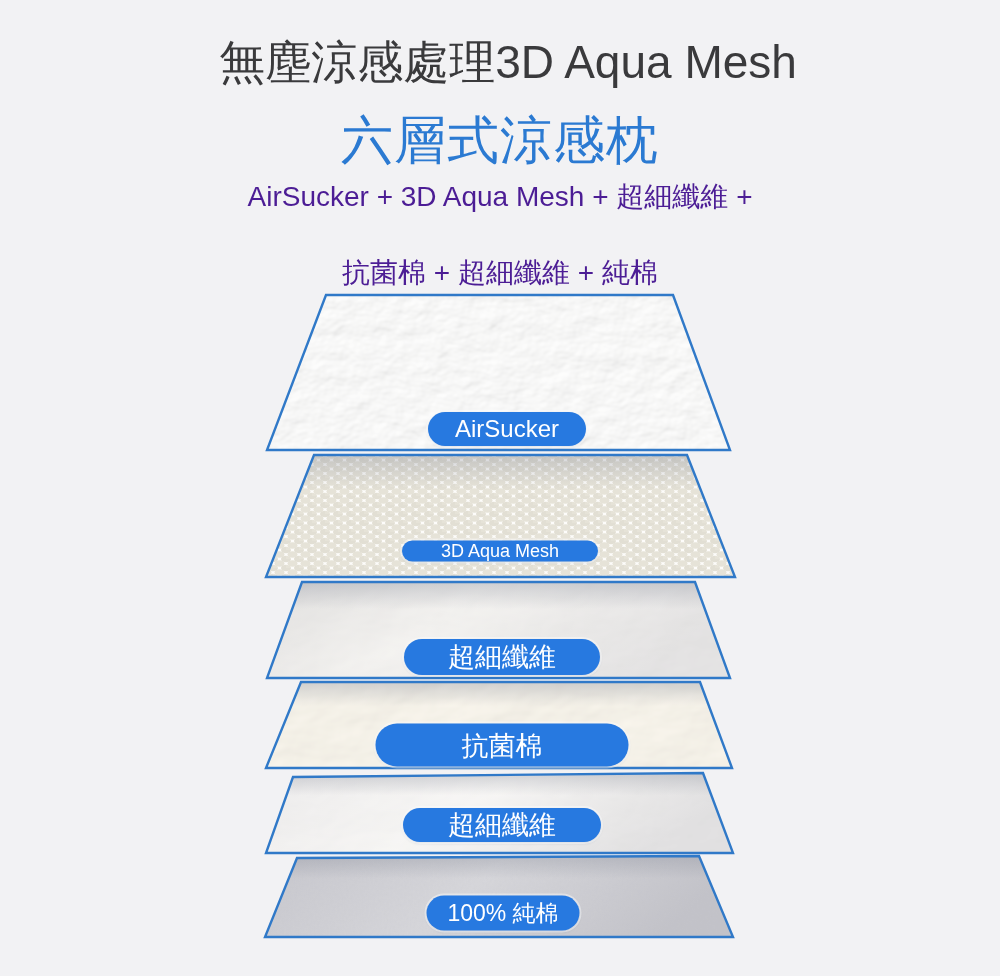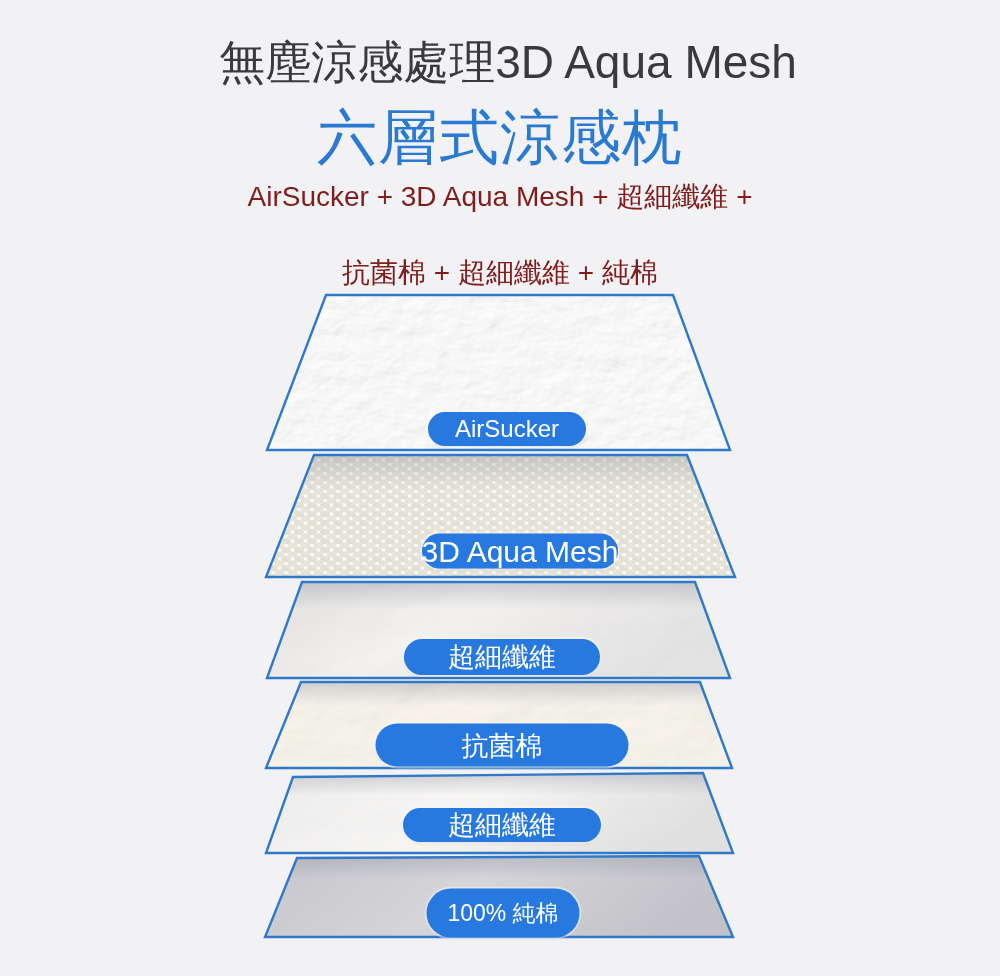--- a/index.html
+++ b/index.html
@@ -3,25 +3,25 @@
 <meta charset="utf-8">
 <style>
   html,body{margin:0;padding:0;}
   body{background:#f2f2f4;font-family:"Liberation Sans","DejaVu Sans",sans-serif;}
   .canvas{position:relative;width:1000px;height:976px;margin:0 auto;background:#f2f2f4;overflow:hidden;}
 
   .page-title{position:absolute;top:24px;left:0;width:100%;margin:8px;
     text-align:center;font-size:46px;font-weight:500;color:#3a3a3c;letter-spacing:0px;}
 
   .subtitle-row{position:absolute;top:90px;left:0;width:100%;text-align:center;}
-  .subtitle{position:relative;display:inline-block;margin:8px;
-    font-size:60px;font-weight:500;color:#2b7ad2;letter-spacing:1px;}
+  .subtitle{position:relative;display:inline-block;margin:16px;
+    font-size:52px;font-weight:500;color:#2b7ad2;letter-spacing:1px;}
 
   .formula{position:absolute;left:0;width:100%;margin:0;text-align:center;
-    font-size:28px;font-weight:500;color:#7f1d1d;}
+    font-size:28px;font-weight:500;color:#4c1d95;}
   .formula-1{top:178px;}
   .formula-2{top:226px;margin-top:28px;}
 
   .stack{position:absolute;left:0;top:280px;width:1000px;height:680px;}
   .stack svg{position:absolute;left:0;top:0;}
 
   .pill{position:absolute;transform:translate(-50%,-50%);
     display:flex;align-items:center;justify-content:center;
     background:#2779e0;color:#ffffff;border-radius:999px;
     box-shadow:0 0 0 2px rgba(255,255,255,0.45), 0 1px 3px rgba(40,70,120,0.25);
@@ -128,20 +128,20 @@
 
       <g>
         <polygon points="297,578 699,576 733,657 265,657" fill="url(#gGray3)"></polygon>
         <polygon points="297,578 699,576 733,657 265,657" filter="url(#texWeave)" opacity="0.45"></polygon>
         <polygon points="297,578 699,576 733,657 265,657" fill="url(#topShade)"></polygon>
         <polygon points="297,578 699,576 733,657 265,657" fill="none" stroke="#3079c8" stroke-width="2.4"></polygon>
       </g>
     </svg>
 
     <div class="pill" style="left:507px;top:149px;width:158px;height:34px;font-size:24px;">AirSucker</div>
-    <div class="pill" style="left:520px;top:271px;width:196px;height:35px;font-size:30px;">3D Aqua Mesh</div>
+    <div class="pill" style="left:500px;top:271px;width:196px;height:21px;font-size:18px;">3D Aqua Mesh</div>
     <div class="pill" style="left:502px;top:377px;width:196px;height:36px;font-size:27px;">超細纖維</div>
     <div class="pill" style="left:502px;top:465px;width:253px;height:43px;font-size:27px;">抗菌棉</div>
     <div class="pill" style="left:502px;top:545px;width:198px;height:34px;font-size:27px;">超細纖維</div>
-    <div class="pill" style="left:503px;top:633px;width:153px;height:49px;font-size:23px;">100% 純棉</div>
+    <div class="pill" style="left:503px;top:633px;width:153px;height:35px;font-size:23px;">100% 純棉</div>
   </div>
 
 </div>
 
 </body></html>

